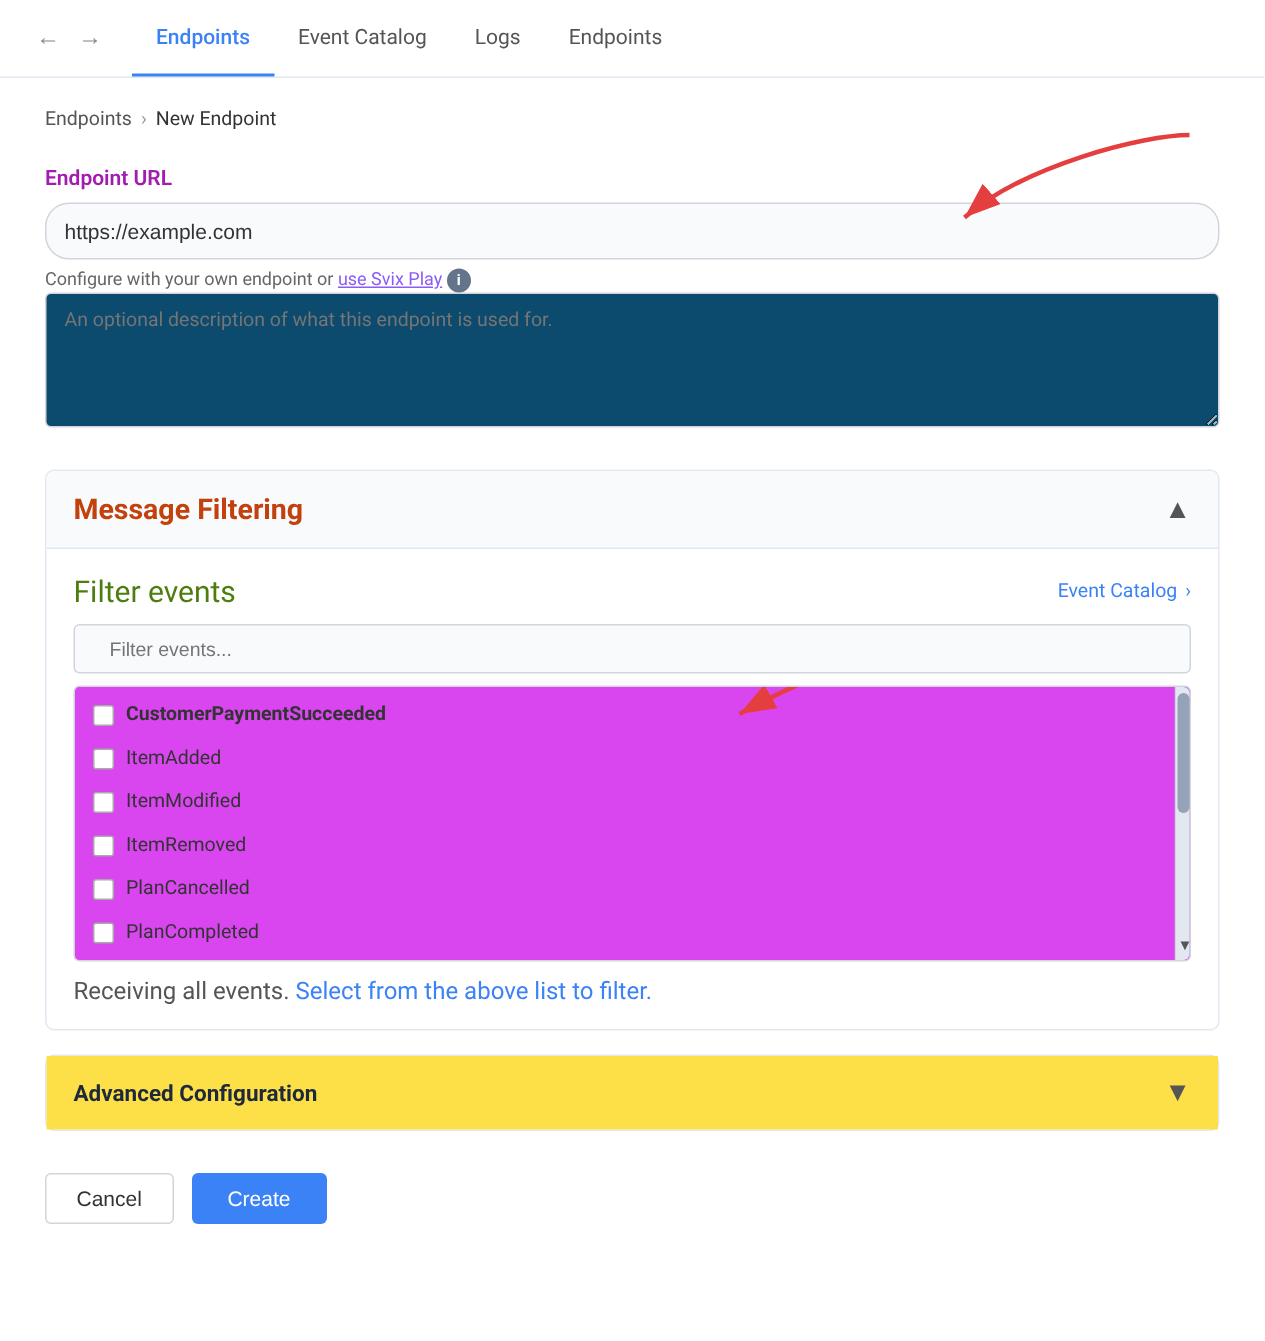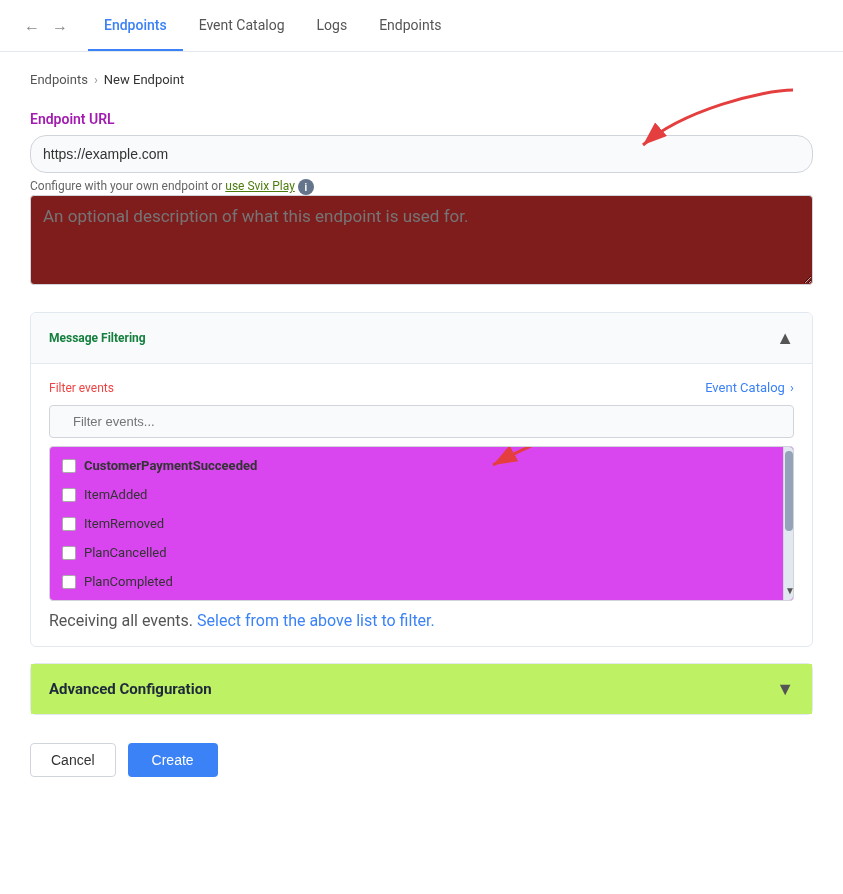--- a/index.html
+++ b/index.html
@@ -99,21 +99,21 @@
       color: #333;
       outline: none;
     }
 
     .hint-text {
       font-size: 12px;
       color: #666;
       margin-top: 6px;
     }
     .hint-link {
-      color: #4d7c0f;
+      color: #8b5cf6;
       text-decoration: underline;
       cursor: pointer;
     }
     .hint-info {
       display: inline-flex;
       align-items: center;
       justify-content: center;
       width: 16px;
       height: 16px;
       border-radius: 50%;
@@ -133,22 +133,22 @@
       display: block;
       margin-top: 20px;
     }
 
     .desc-textarea {
       width: 100%;
       min-height: 90px;
       padding: 10px 12px;
       border: 1px solid #d1d5db;
       border-radius: 4px;
-      font-size: 17px;
-      background: #7f1d1d;
+      font-size: 13px;
+      background: #0c4a6e;
       color: #999;
       resize: vertical;
       outline: none;
       font-family: inherit;
     }
 
     
     .section-card {
       border: 1px solid #e2e8f0;
       border-radius: 6px;
@@ -158,41 +158,41 @@
     .section-header {
       display: flex;
       align-items: center;
       justify-content: space-between;
       padding: 14px 18px;
       background: #f8fafc;
       border-bottom: 1px solid #e2e8f0;
       cursor: pointer;
     }
     .section-title {
-      font-size: 12px;
+      font-size: 19px;
       font-weight: 700;
-      color: #15803d;
+      color: #c2410c;
     }
     .section-toggle {
       font-size: 18px;
       color: #555;
     }
     .section-body {
       padding: 16px 18px;
     }
 
     .filter-row {
       display: flex;
       align-items: center;
       justify-content: space-between;
       margin-bottom: 10px;
     }
     .filter-label {
-      font-size: 12px;
-      color: #ef4444;
+      font-size: 20px;
+      color: #4d7c0f;
       font-weight: 400;
     }
     .event-catalog-link {
       color: #3b82f6;
       font-size: 13px;
       cursor: pointer;
       display: flex;
       align-items: center;
       gap: 2px;
     }
@@ -287,21 +287,21 @@
       color: #3b82f6;
       cursor: pointer;
     }
 
     
     .adv-section-header {
       display: flex;
       align-items: center;
       justify-content: space-between;
       padding: 14px 18px;
-      background: #bef264;
+      background: #fde047;
       cursor: pointer;
     }
     .adv-section {
       border: 1px solid #e2e8f0;
       border-radius: 6px;
       margin-top: 16px;
     }
     .adv-title {
       font-size: 15px;
       font-weight: 700;
@@ -418,20 +418,24 @@
               <div class="event-item">
                 <div class="event-checkbox"></div>
                 <span class="event-name bold">CustomerPaymentSucceeded</span>
               </div>
               <div class="event-item">
                 <div class="event-checkbox"></div>
                 <span class="event-name">ItemAdded</span>
               </div>
               <div class="event-item">
                 <div class="event-checkbox"></div>
+                <span class="event-name">ItemModified</span>
+              </div>
+              <div class="event-item">
+                <div class="event-checkbox"></div>
                 <span class="event-name">ItemRemoved</span>
               </div>
               <div class="event-item">
                 <div class="event-checkbox"></div>
                 <span class="event-name">PlanCancelled</span>
               </div>
               <div class="event-item">
                 <div class="event-checkbox"></div>
                 <span class="event-name">PlanCompleted</span>
               </div>

